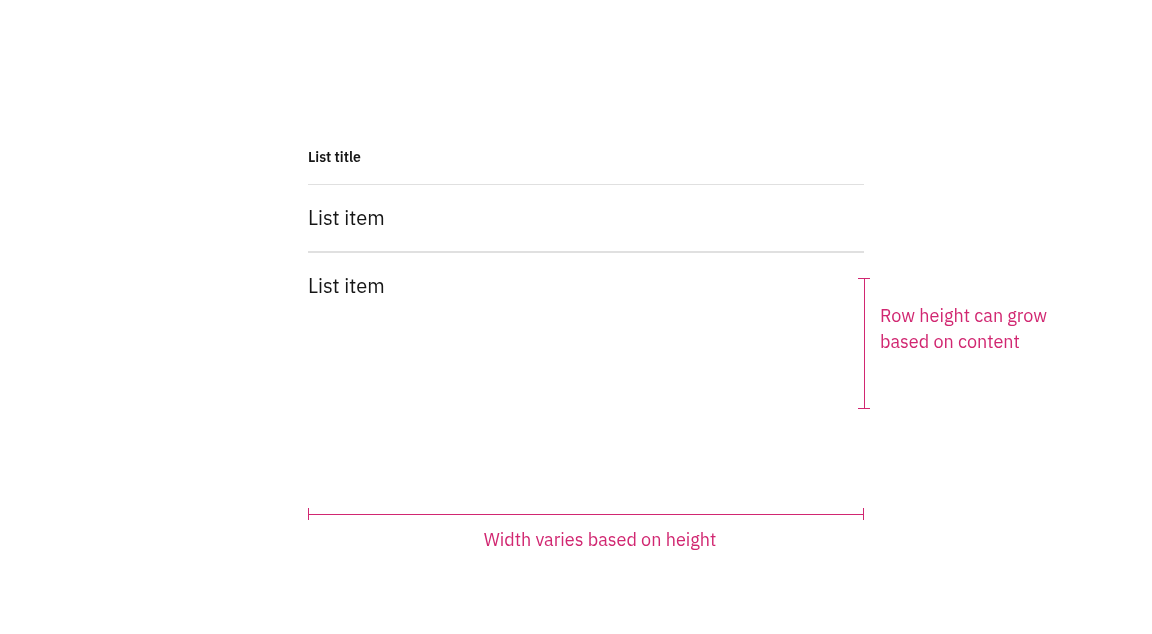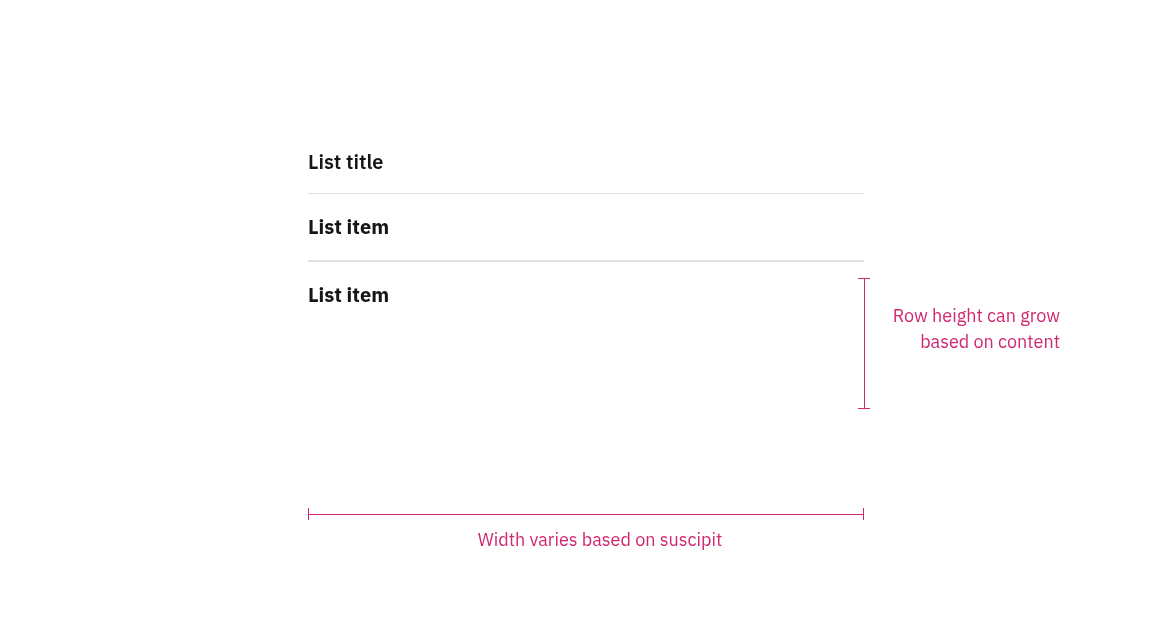--- a/index.html
+++ b/index.html
@@ -13,44 +13,43 @@
       width: 1152px;
       height: 634px;
       position: relative;
     }
     .container {
       position: absolute;
       left: 308px;
       top: 148px;
     }
     .list-title {
-      font-size: 20px;
+      font-size: 14px;
       font-weight: 600;
       color: #161616;
       margin-bottom: 18px;
     }
     .divider {
       width: 556px;
       height: 1px;
       background: #e0e0e0;
     }
     .list-item {
       font-size: 20px;
       color: #161616;
       padding: 18px 0;
       line-height: 1.5;
       width: 520px;
-      font-weight: 700;
+      font-weight: 400;
     }
     .annotation {
       color: #d12771;
       font-size: 18px;
       line-height: 1.45;
       font-weight: 400;
-      text-align: right;
     }
     .annotation-right {
       position: absolute;
       left: 880px;
       top: 303px;
       width: 180px;
     }
     .annotation-bottom {
       position: absolute;
       left: 440px;
@@ -106,13 +105,13 @@
   <div class="list-item">List item</div>
   <div class="divider"></div>
   <div class="divider"></div>
   <div class="list-item">List item</div>
 </div>
 
 <div class="bracket-vertical"></div>
 <div class="annotation annotation-right">Row height can grow based on content</div>
 
 <div class="bracket-horizontal"></div>
-<div class="annotation annotation-bottom">Width varies based on suscipit</div>
+<div class="annotation annotation-bottom">Width varies based on height</div>
 
 </body></html>

